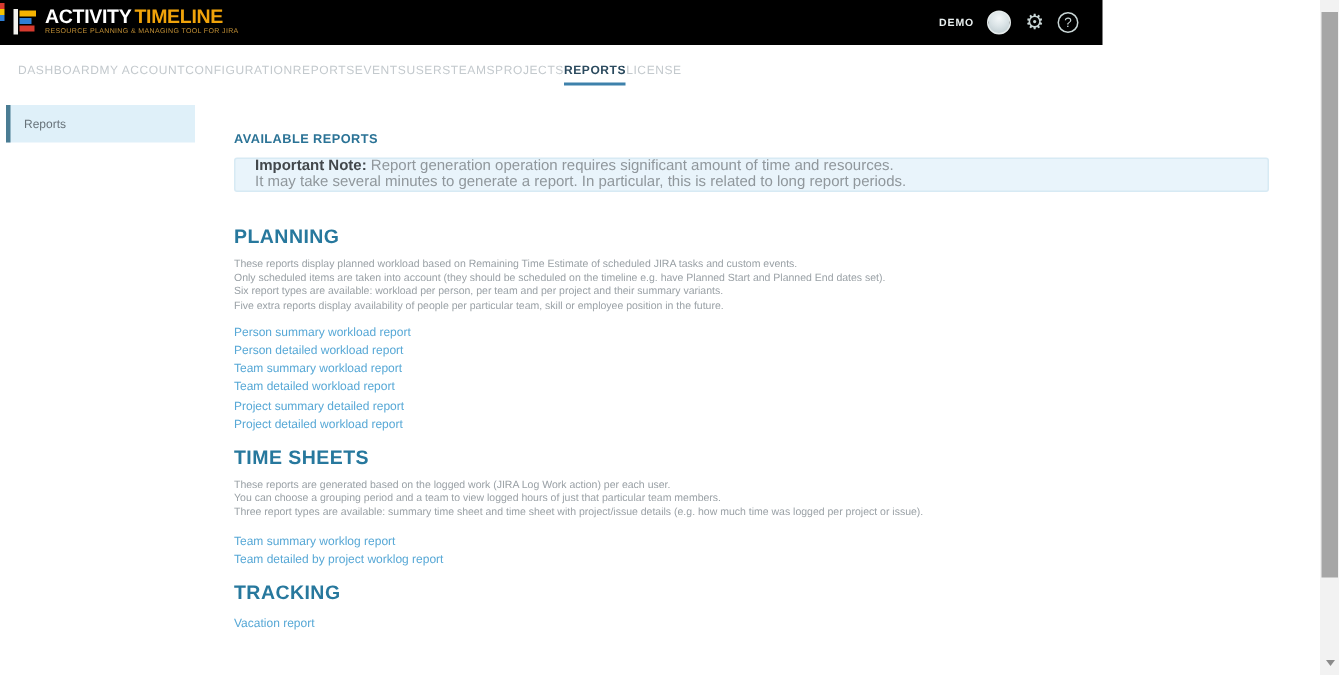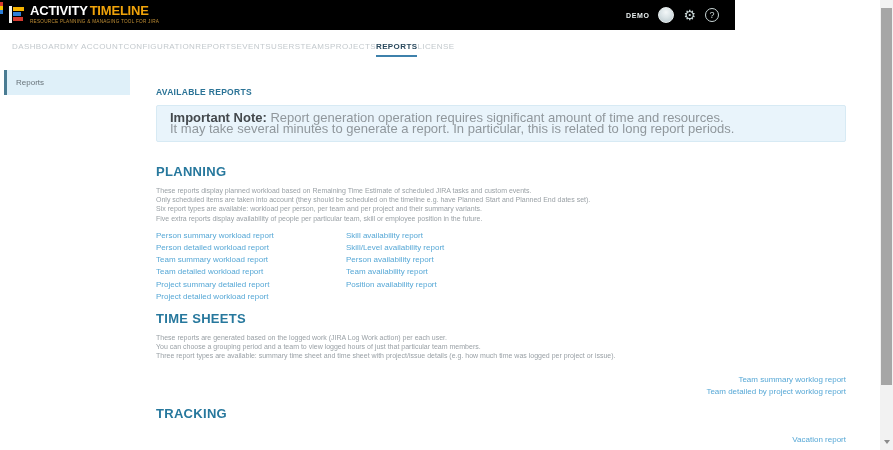--- a/index.html
+++ b/index.html
@@ -45,32 +45,32 @@
   
   .sidebar-item { position:absolute; left:4px; top:70px; width:126px; height:25px;
                   background:#dff0f9; border-left:3px solid #4a7c93; font-size:8px; color:#68737a;
                   line-height:25px; padding-left:9px; cursor:pointer; }
 
   
   .main { position:absolute; left:156px; top:87px; width:690px; }
   .page-title { font-size:8.5px; font-weight:700; color:#2b7396; letter-spacing:0.3px; }
 
   .note { margin-top:8px; background:#e9f4fb; border:1px solid #d7eaf4; border-radius:2px;
-          padding:7px 13px; font-size:13px; line-height:10.5px; color:#90979c; }
+          padding:0 13px; font-size:10px; line-height:10.5px; color:#90979c; }
   .note-label { font-weight:700; color:#43484c; }
 
   .section-planning { margin-top:22px; }
   .section-timesheets { margin-top:8px; }
   .section-tracking { margin-top:8px; }
   .section-heading { font-size:13px; font-weight:700; color:#27789d; letter-spacing:0.3px; margin-bottom:7px; }
   .desc { font-size:7px; line-height:9.2px; color:#9aa1a6; }
   .links { display:flex; margin-top:7px; }
   .links-col1 { width:190px; }
   .rlink { display:block; font-size:8px; line-height:12.2px; color:#57a8d6; text-decoration:none; cursor:pointer; white-space:nowrap; }
-  .links-single { margin-top:13px;text-align:right; }
+  .links-single { margin-top:8px; }
 
   
   .scrollbar { position:absolute; right:0; top:0; width:13px; height:450px; background:#f2f2f2; z-index:10; }
   .scroll-thumb { position:absolute; left:1px; top:8px; width:11px; height:377px; background:#a6a6a6; cursor:pointer; }
   .scroll-down-arrow { position:absolute; left:4px; bottom:6px; width:0; height:0;
           border-left:3px solid transparent; border-right:3px solid transparent; border-top:4px solid #8b8b8b; }
 </style>
 </head>
 <body>
 
@@ -138,27 +138,20 @@
       </div>
       <div class="links">
         <div class="links-col1">
           <a class="rlink">Person summary workload report</a>
           <a class="rlink">Person detailed workload report</a>
           <a class="rlink">Team summary workload report</a>
           <a class="rlink">Team detailed workload report</a>
           <a class="rlink">Project summary detailed report</a>
           <a class="rlink">Project detailed workload report</a>
         </div>
-        <div>
-          <a class="rlink">Skill availability report</a>
-          <a class="rlink">Skill/Level availability report</a>
-          <a class="rlink">Person availability report</a>
-          <a class="rlink">Team availability report</a>
-          <a class="rlink">Position availability report</a>
-        </div>
       </div>
     </section>
 
     <section class="section-timesheets">
       <div class="section-heading">TIME SHEETS</div>
       <div class="desc">
         <div>These reports are generated based on the logged work (JIRA Log Work action) per each user.</div>
         <div>You can choose a grouping period and a team to view logged hours of just that particular team members.</div>
         <div>Three report types are available: summary time sheet and time sheet with project/issue details (e.g. how much time was logged per project or issue).</div>
       </div>

